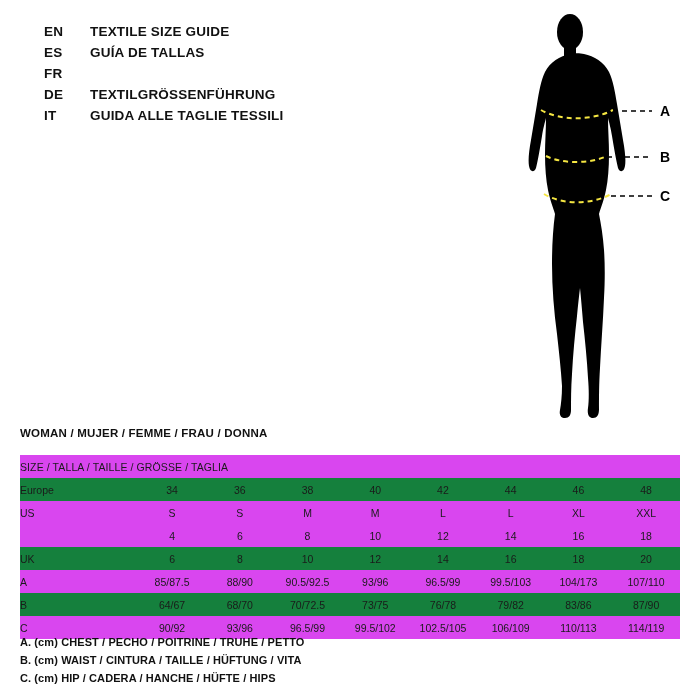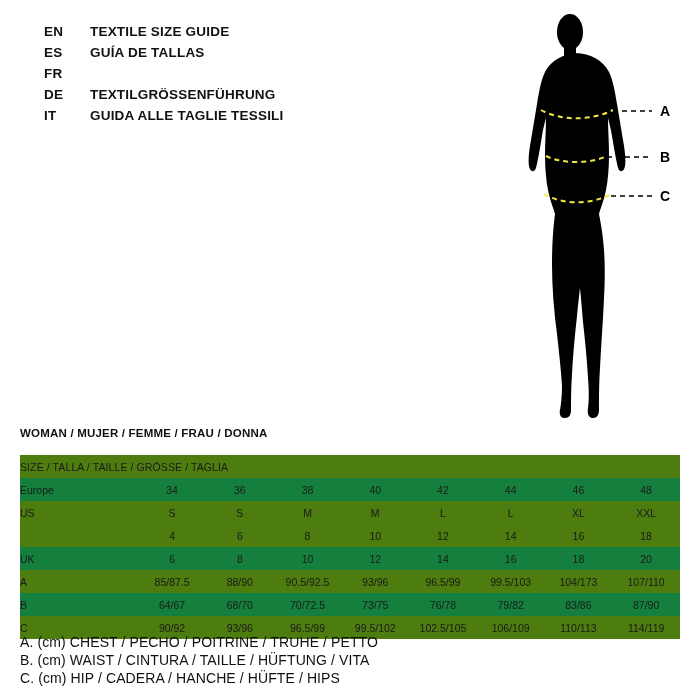--- a/index.html
+++ b/index.html
@@ -76,21 +76,21 @@
     width: 660px;
     border-collapse: collapse;
     font-size: 10.5px;
     color: #1a1a1a;
   }
   table.size-table td {
     padding: 3px 0 3px 0;
     height: 17px;
     vertical-align: middle;
   }
-  table.size-table tr.shaded { background: #4d7c0f; }
+  table.size-table tr.shaded { background: #d946ef; }
   table.size-table tr.plain { background: #15803d; }
   td.col-label {
     width: 118px;
     padding-left: 6px;
     text-align: left;
   }
   td.col-val {
     width: 67.6px;
     text-align: center;
   }
@@ -100,22 +100,22 @@
   }
 
   
   .legend {
     position: absolute;
     left: 20px;
     top: 633px;
     width: 600px;
   }
   .legend-line {
-    font-size: 14px;
-    font-weight: normal;
+    font-size: 11px;
+    font-weight: bold;
     letter-spacing: .1px;
     line-height: 18px;
     color: #111;
   }
 </style>
 </head>
 <body>
 
 <div class="page">
 

